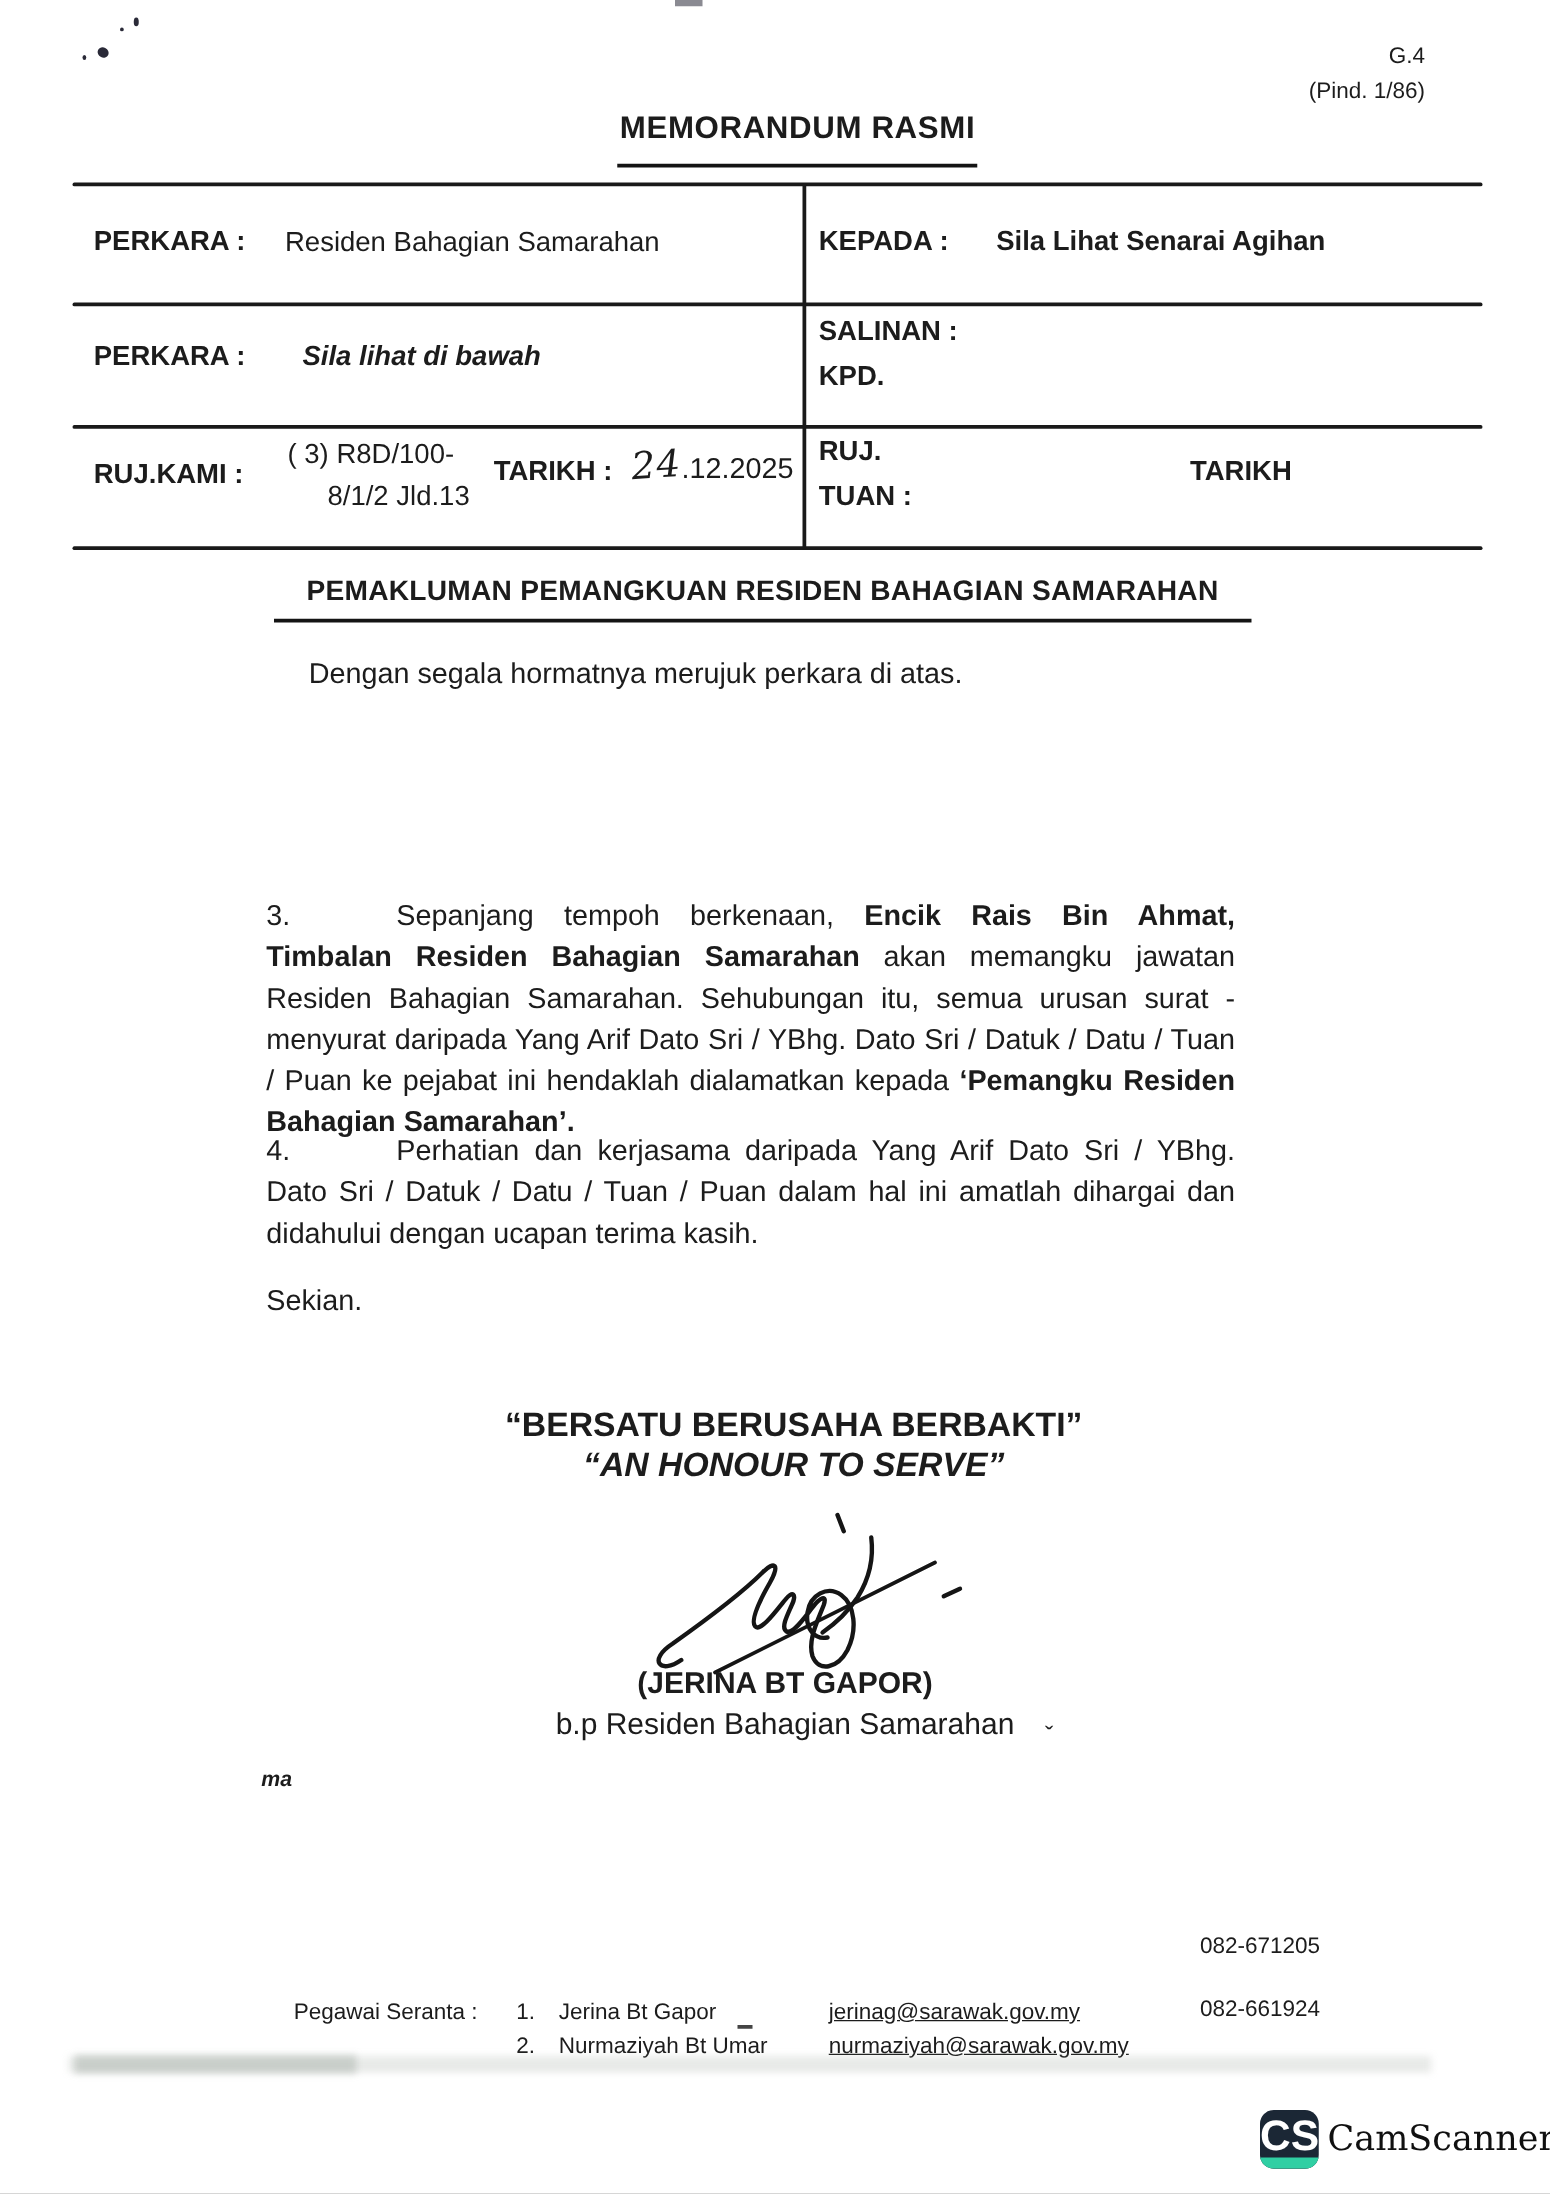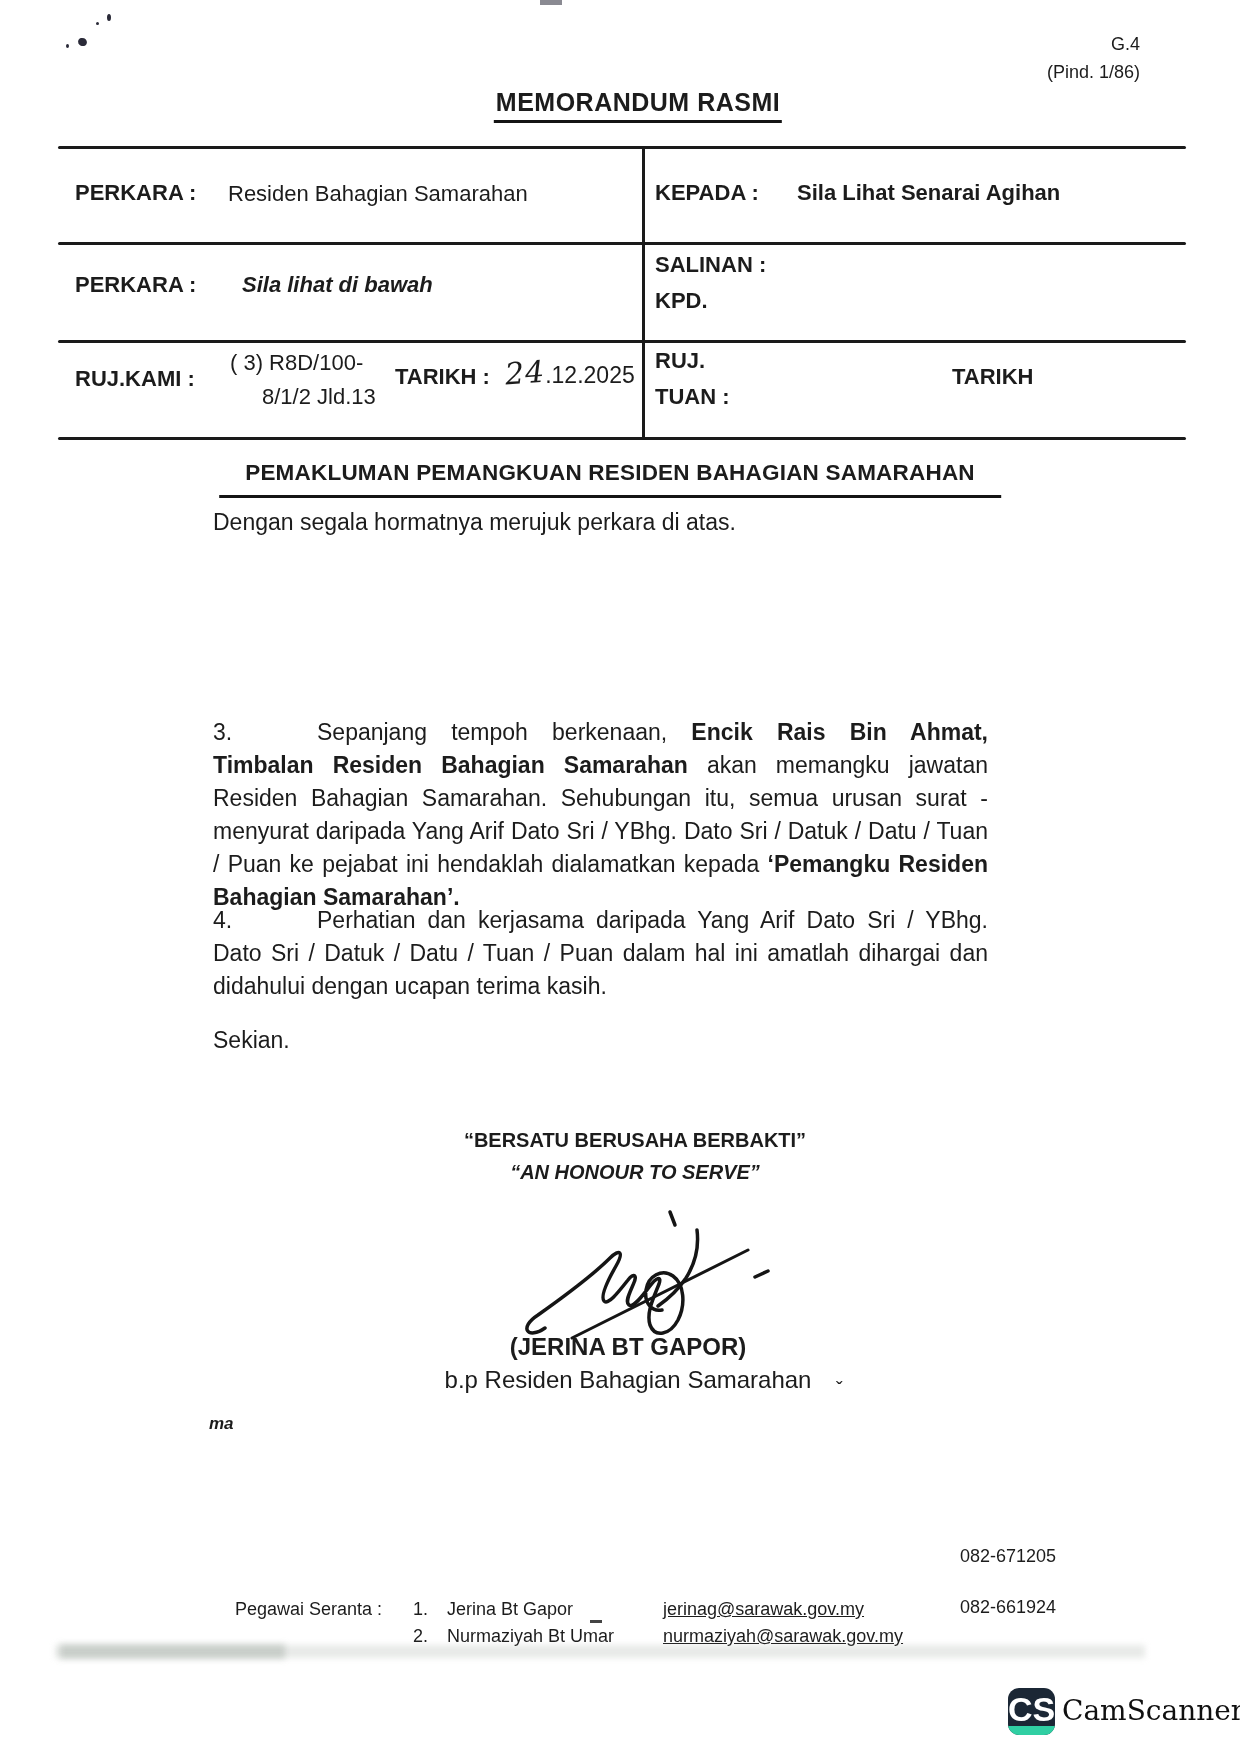--- a/index.html
+++ b/index.html
@@ -11,38 +11,38 @@
   }
   .abs{position:absolute;}
   .b{font-weight:bold;}
   .i{font-style:italic;}
   
   .form-ref{top:30px;right:100px;text-align:right;font-size:18px;line-height:28px;}
   
   .doc-title{
     top:88px;left:50%;transform:translateX(-50%) translateX(18px);
     font-size:25px;font-weight:bold;letter-spacing:.5px;white-space:nowrap;
-    border-bottom:3px solid #141414;padding:0 2px 3px 2px;
+    border-bottom:3px solid #141414;padding:0 2px 14px 2px;
   }
   
   .hline{left:58px;width:1128px;height:3px;background:#1a1a1a;border-radius:2px;}
   .vline{left:642px;top:147px;width:3px;height:292px;background:#1a1a1a;}
   .cell-txt{font-size:22px;white-space:nowrap;}
   
   .section-heading{
     top:460px;left:50%;transform:translateX(-50%) translateX(-10px);
     font-size:22.5px;font-weight:bold;white-space:nowrap;letter-spacing:.2px;
     border-bottom:3px solid #141414;padding:0 26px 9px 26px;
   }
   
   .para{left:213px;width:775px;font-size:23px;line-height:33px;text-align:justify;}
   .para.noj{text-align:left;}
   .pnum{display:inline-block;width:104px;}
   
-  .motto{left:30px;width:1210px;text-align:center;font-size:20px;font-weight:bold;line-height:32px;}
+  .motto{left:30px;width:1210px;text-align:center;font-size:27px;font-weight:bold;line-height:32px;}
   
   .sigblock{left:20px;width:1216px;text-align:center;font-size:24px;line-height:33px;}
   .hand-day{
     font-family:"DejaVu Serif",serif;font-style:italic;font-size:30px;
     display:inline-block;transform:rotate(-4deg);letter-spacing:1px;
   }
   .date-print{font-size:23px;}
   
   .foot{font-size:18px;line-height:27px;white-space:nowrap;}
   .email{text-decoration:underline;}
@@ -103,21 +103,21 @@
   <div class="abs cell-txt b" style="top:364px;left:395px;">TARIKH :</div>
   <div class="abs cell-txt" style="top:355px;left:505px;">
     <span class="hand-day">24</span><span class="date-print">.12.2025</span>
   </div>
   <div class="abs cell-txt b" style="top:348px;left:655px;">RUJ.</div>
   <div class="abs cell-txt b" style="top:384px;left:655px;">TUAN :</div>
   <div class="abs cell-txt b" style="top:364px;left:952px;">TARIKH</div>
 
   <div class="abs section-heading">PEMAKLUMAN PEMANGKUAN RESIDEN BAHAGIAN SAMARAHAN</div>
 
-  <div class="abs para noj" style="top:506px;">Dengan segala hormatnya merujuk perkara di atas.</div>
+  <div class="abs para noj" style="top:522px;margin-left:34px;">Dengan segala hormatnya merujuk perkara di atas.</div>
 
 
   <div class="abs para" style="top:716px;"><span class="pnum">3.</span><span>Sepanjang tempoh berkenaan, </span><b>Encik Rais Bin Ahmat, Timbalan Residen Bahagian Samarahan</b><span> akan memangku jawatan Residen Bahagian Samarahan. Sehubungan itu, semua urusan surat - menyurat daripada Yang Arif Dato Sri / YBhg. Dato Sri / Datuk / Datu / Tuan / Puan ke pejabat ini hendaklah dialamatkan kepada </span><b>‘Pemangku Residen Bahagian Samarahan’.</b></div>
 
   <div class="abs para" style="top:904px;"><span class="pnum">4.</span><span>Perhatian dan kerjasama daripada Yang Arif Dato Sri / YBhg. Dato Sri / Datuk / Datu / Tuan / Puan dalam hal ini amatlah dihargai dan didahului dengan ucapan terima kasih.</span></div>
 
   <div class="abs para noj" style="top:1024px;">Sekian.</div>
 
   <div class="abs motto" style="top:1124px;">“BERSATU BERUSAHA BERBAKTI”</div>
   <div class="abs motto i" style="top:1156px;">“AN HONOUR TO SERVE”</div>

